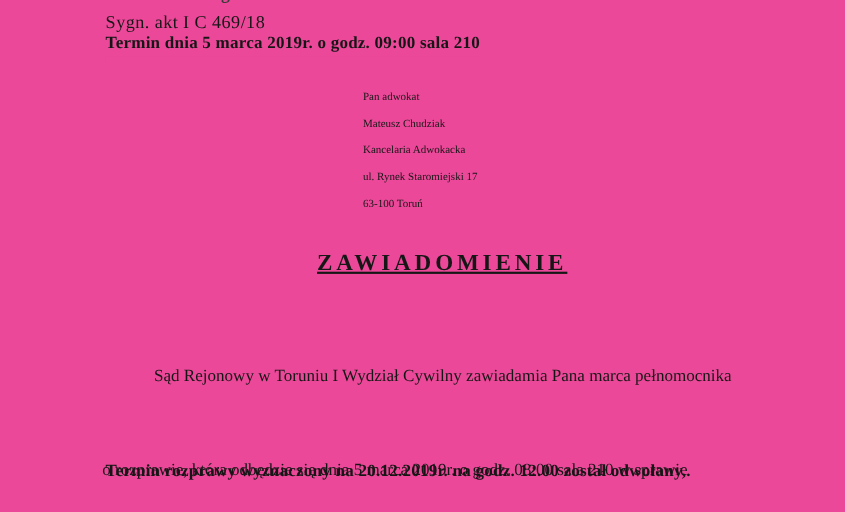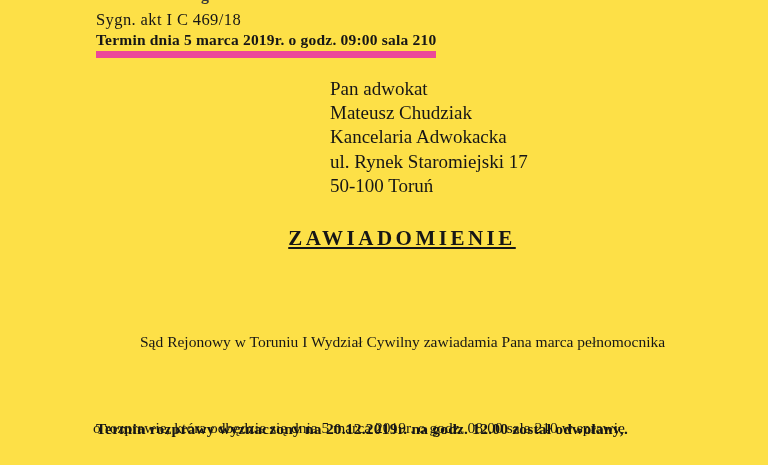--- a/index.html
+++ b/index.html
@@ -4,21 +4,21 @@
 <style>
   html, body {
     margin: 0;
     padding: 0;
     background: #ffffff;
   }
   .page {
     position: relative;
     width: 768px;
     height: 465px;
-    background: #fde047;
+    background: #ec4899;
     overflow: hidden;
     font-family: "Liberation Serif", "DejaVu Serif", serif;
     color: #161616;
   }
   
   .clip-top {
     position: absolute;
     top: 0;
     left: 96px;
     width: 360px;
@@ -50,21 +50,21 @@
     font-weight: bold;
     letter-spacing: 0.2px;
     border-bottom: 7px solid #ec4899;
     padding-bottom: 2px;
     white-space: nowrap;
   }
   .addr {
     position: absolute;
     left: 330px;
     top: 77px;
-    font-size: 19px;
+    font-size: 10px;
     line-height: 24.2px;
   }
   .title {
     position: absolute;
     left: 96px;
     width: 612px;
     top: 226px;
     text-align: center;
     font-size: 21px;
     font-weight: bold;
@@ -105,21 +105,21 @@
 
   <div class="sygn">Sygn. akt I C 469/18</div>
 
   <div class="termin">Termin dnia 5 marca 2019r. o godz. 09:00 sala 210</div>
 
   <div class="addr">
     <div>Pan adwokat</div>
     <div>Mateusz Chudziak</div>
     <div>Kancelaria Adwokacka</div>
     <div>ul. Rynek Staromiejski 17</div>
-    <div>50-100 Toruń</div>
+    <div>63-100 Toruń</div>
   </div>
 
   <div class="title">ZAWIADOMIENIE</div>
 
   <div class="bodytext">
     <div class="indent">Sąd Rejonowy w Toruniu I Wydział Cywilny zawiadamia Pana marca pełnomocnika</div>
     <div>o rozprawie, która odbędzie się dnia 5 marca 2019r. o godz. 08:00 sala 210 w sprawie</div>
     
     
     

